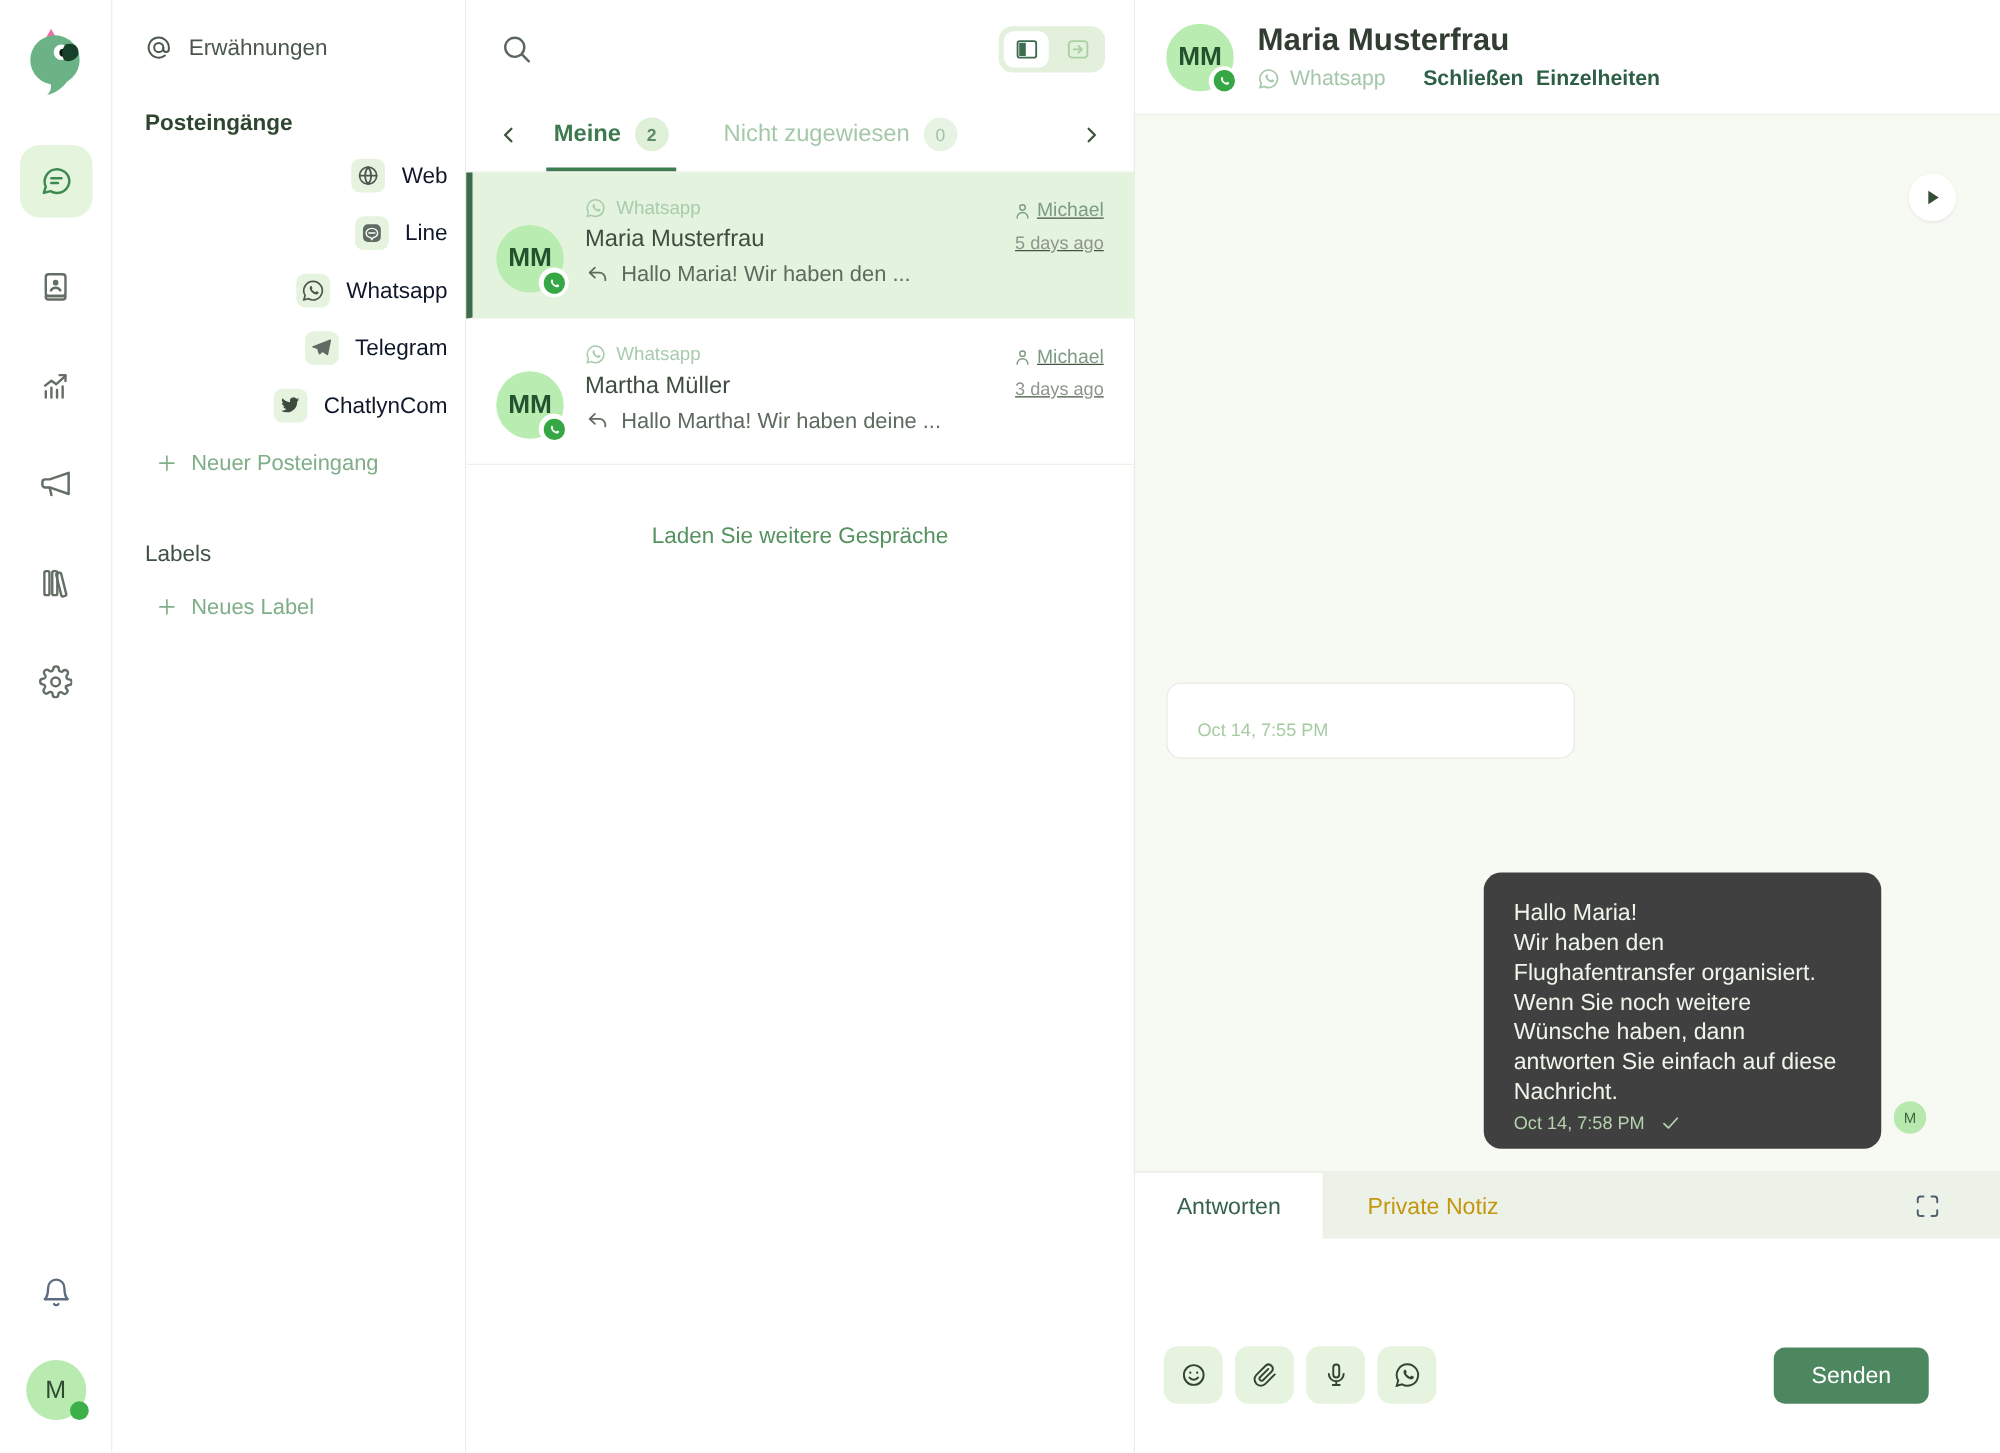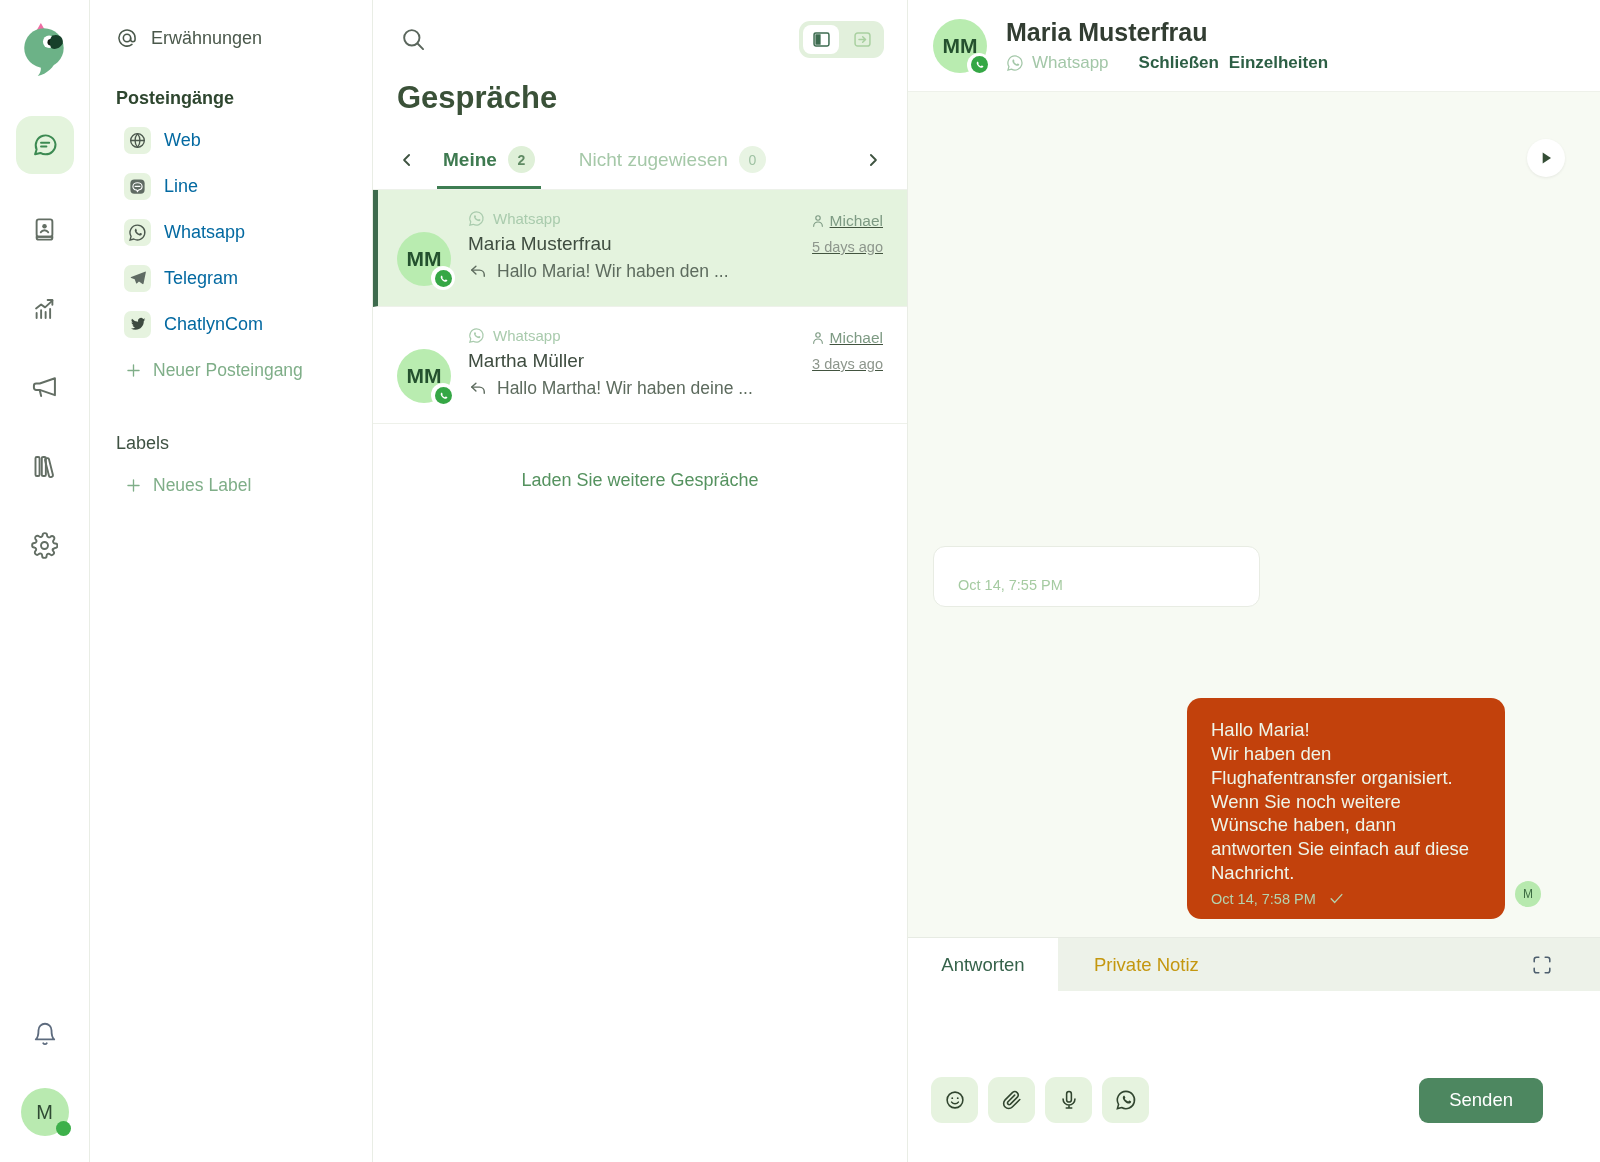--- a/index.html
+++ b/index.html
@@ -20,21 +20,21 @@
   .rail-bottom { margin-top:auto; display:flex; flex-direction:column; align-items:center; gap:30px; }
   .user-avatar { position:relative; width:48px; height:48px; border-radius:50%; background:#b9eab0; color:#2f4a33; font-size:20px; display:flex; align-items:center; justify-content:center; cursor:pointer; }
   .user-avatar .dot { position:absolute; right:-2px; bottom:0; width:15px; height:15px; border-radius:50%; background:#3db04a; }
 
   
   .sidenav { width:283px; flex:0 0 283px; border-right:1px solid #e9ede5; padding:14px 14px 0 26px; background:#fff; }
   .nav-item { display:flex; align-items:center; gap:13px; height:48px; font-size:18px; color:#4a584b; cursor:pointer; }
   .nav-item .nic { color:#4a584b; }
   .section-title { font-size:18px; font-weight:700; color:#2e462f; margin:26px 0 8px; }
   .section-title.light { font-weight:500; color:#3f5243; margin-top:40px; }
-  .inbox-item { display:flex; align-items:center; gap:13px; height:46px; font-size:18px; color:#0369a1; cursor:pointer; padding-left:8px; }
+  .inbox-item { display:flex; align-items:center; gap:13px; height:46px; font-size:18px; color:#0f172a; cursor:pointer; padding-left:8px;justify-content:flex-end; }
   .inbox-ic { width:27px; height:27px; border-radius:7px; background:#e6f3df; display:flex; align-items:center; justify-content:center; color:#4c584e; flex:0 0 27px; }
   .add-item { display:flex; align-items:center; gap:10px; height:46px; font-size:17.5px; color:#7fae88; cursor:pointer; padding-left:8px; }
 
   
   .convs { width:535px; flex:0 0 535px; border-right:1px solid #e9ede5; display:flex; flex-direction:column; background:#fff; }
   .conv-top { height:78px; display:flex; align-items:center; padding:0 23px 0 27px; }
   .search-btn { color:#5a665c; background:none; border:none; cursor:pointer; }
   .view-toggle { margin-left:auto; background:#e2f0dc; border-radius:11px; padding:4px; display:flex; gap:5px; }
   .seg { width:36px; height:29px; border:none; border-radius:8px; display:flex; align-items:center; justify-content:center; cursor:pointer; background:transparent; }
   .seg.on { background:#fff; color:#3c6b4f; }
@@ -76,21 +76,21 @@
   .head-link { color:#2d5f45; font-weight:600; cursor:pointer; }
   .head-link.first { margin-left:20px; }
 
   .chat-body { position:relative; flex:1; background:#f7faf3; border-bottom:1px solid #e7ebe3; }
   .play-btn { position:absolute; top:47px; right:35px; width:38px; height:38px; border-radius:50%; background:#fff; border:none; color:#344d35; display:flex; align-items:center; justify-content:center; cursor:pointer; box-shadow:0 1px 3px rgba(0,0,0,.07); }
 
   .msg-in { position:absolute; left:25px; top:454px; width:327px; background:#fff; border:1px solid #e8ece3; border-radius:12px; padding:22px 24px 13px; }
   .msg-in .txt { font-size:18.5px; color:#4b5a4b; line-height:1.3; }
   .msg-in .time { margin-top:8px; font-size:14.5px; color:#a5cba1; }
 
-  .msg-out { position:absolute; right:95px; top:606px; width:318px; background:#c2410c; border-radius:14px; padding:20px 24px 12px; color:#eef5e9; }
+  .msg-out { position:absolute; right:95px; top:606px; width:318px; background:#404040; border-radius:14px; padding:20px 24px 12px; color:#eef5e9; }
   .msg-out .txt { font-size:18.5px; line-height:1.29; }
   .msg-out .meta { display:flex; align-items:center; gap:12px; margin-top:5px; color:#b5d2ae; font-size:14.5px; }
   .mini-avatar { position:absolute; right:59px; top:789px; width:26px; height:26px; border-radius:50%; background:#b7e9ae; color:#3c6b42; font-size:12px; display:flex; align-items:center; justify-content:center; }
 
   .reply-bar { height:53px; flex:0 0 53px; background:#edf2e9; display:flex; align-items:center; }
   .reply-tab { height:100%; display:flex; align-items:center; justify-content:center; font-size:18.5px; cursor:pointer; }
   .reply-tab.active { width:150px; background:#fff; color:#35624a; font-weight:500; }
   .reply-tab.note { color:#c4970f; font-weight:500; margin-left:26px; padding:0 10px; }
   .expand-btn { margin-left:auto; margin-right:47px; background:none; border:none; color:#4e5f6e; cursor:pointer; }
 
@@ -355,21 +355,20 @@
             </svg>
           </button>
         <button class="seg off">
             <svg class="ic" width="21" height="21">
               <use href="#i-panel-arrow"></use>
             </svg>
           </button>
       </div>
     </div>
 
-    <div class="col-title">Gespräche</div>
 
     <div class="tabs">
       <button class="chev">
           <svg class="ic" width="20" height="20">
             <use href="#i-chev-l"></use>
           </svg>
         </button>
       <div class="tab active">
         <span>Meine</span>
         <span class="badge b-active">2</span>

